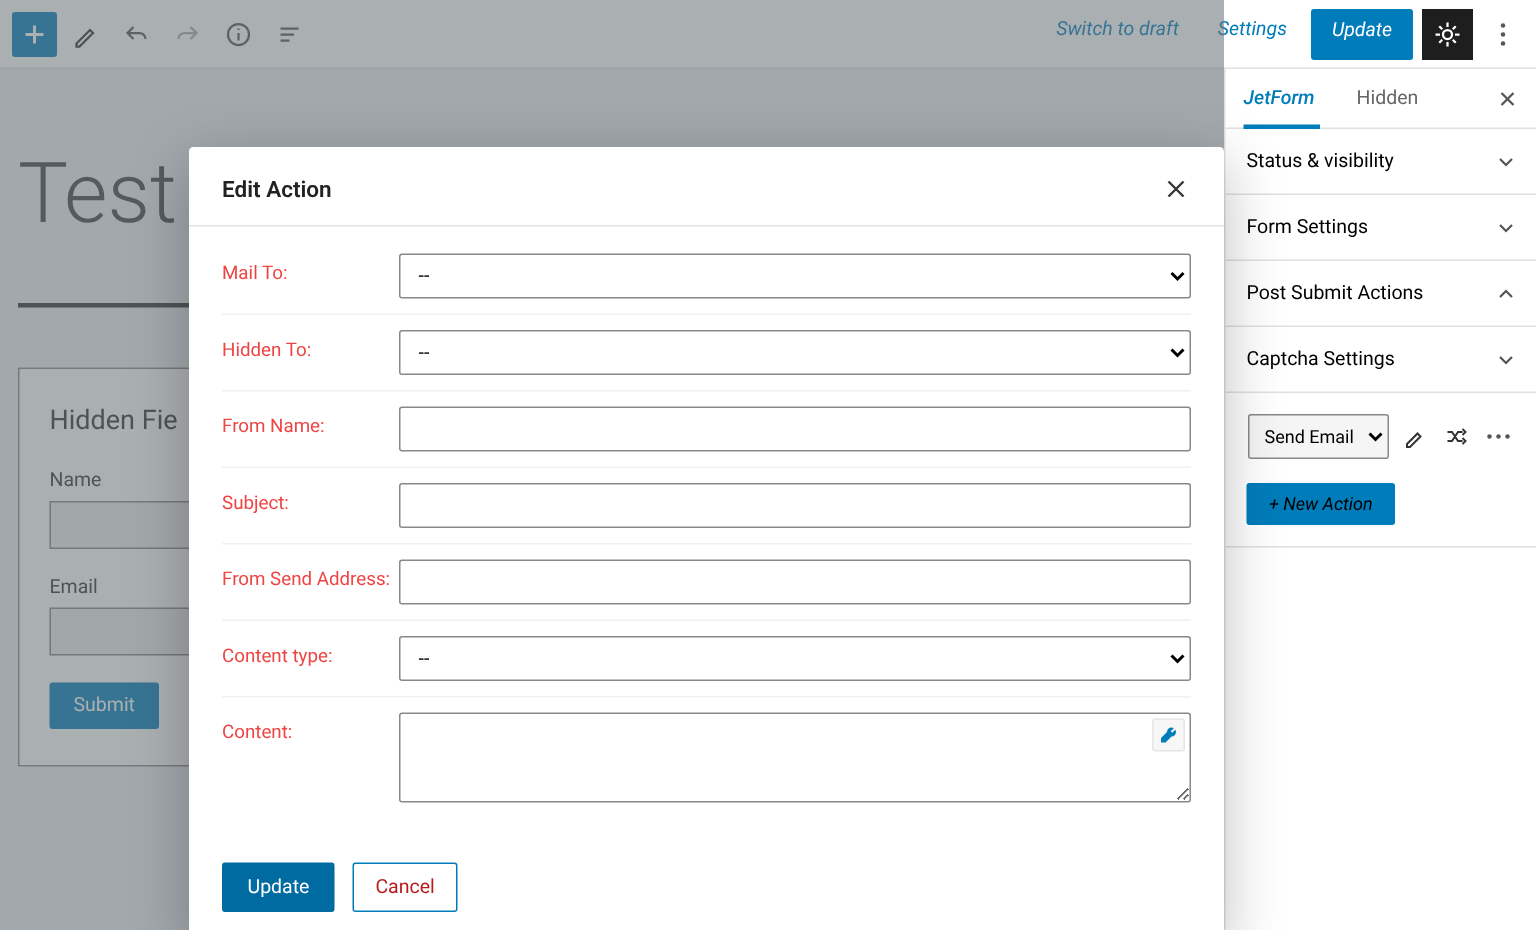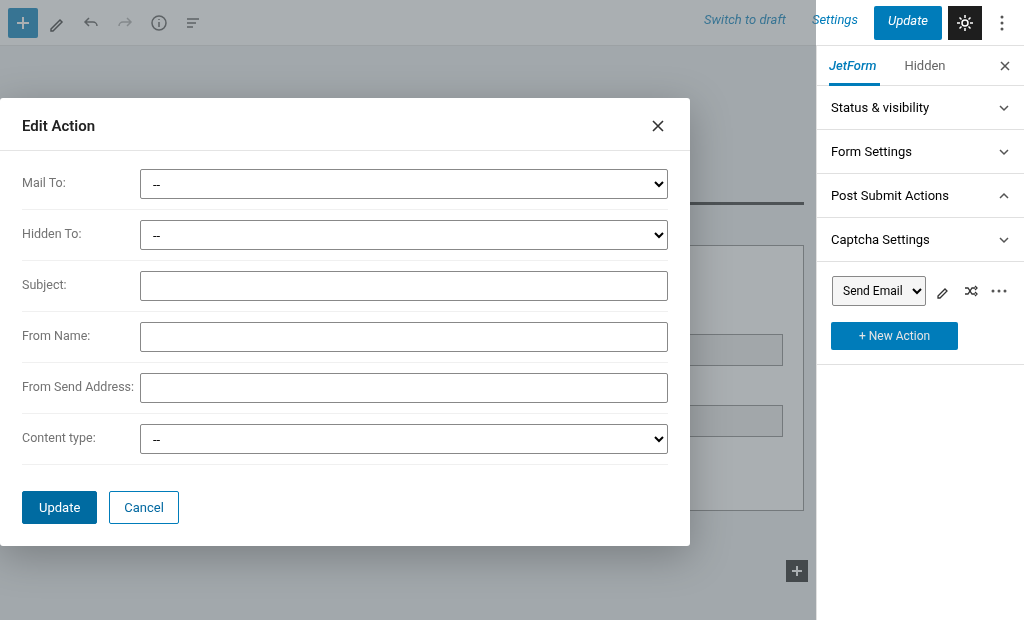--- a/index.html
+++ b/index.html
@@ -34,41 +34,41 @@
   .sb-tabs { display: flex; align-items: center; border-bottom: 1px solid #e0e0e0; height: 40px; padding: 0 12px; }
   .sb-tab { padding: 0 4px 0 0; margin-right: 24px; height: 40px; display: flex; align-items: center; color: #666; cursor: pointer; }
   .sb-tab.active { color: #007cba; border-bottom: 3px solid #007cba; padding-top: 3px; font-weight: 500; font-style: italic; }
   .sb-close { margin-left: auto; cursor: pointer; color: #666; }
   .sb-panel-head { padding: 14px 14px; border-bottom: 1px solid #e0e0e0; display: flex; align-items: center; justify-content: space-between; cursor: pointer; }
   .sb-panel-head .chev { color: #555; }
   .sb-panel-body { padding: 14px; border-bottom: 1px solid #e0e0e0; }
   .sb-action-row { display: flex; align-items: center; gap: 6px; margin-bottom: 16px; justify-content: flex-end; }
   .sb-select { flex: 0 0 82px; height: 30px; border: 1px solid #888; border-radius: 2px; background: #f5f5f5; font-size: 12px; padding: 0 6px; }
   .sb-icon { width: 22px; height: 22px; color: #555; display: flex; align-items: center; justify-content: center; cursor: pointer; }
-  .sb-newaction { background: #007cba; color: #e5e5e5; border: none; padding: 7px 28px; font-size: 12px; border-radius: 2px; cursor: pointer; }
-
-  
-  .overlay { position: absolute; inset: 0; background: rgba(100,110,115,0.55); z-index: 10; display: flex; align-items: flex-start; justify-content: flex-start; }
+  .sb-newaction { background: #007cba; color: #000000; border: none; padding: 7px 15px; font-size: 12px; border-radius: 2px; cursor: pointer; font-style: italic; }
+
+  
+  .overlay { position: absolute; inset: 0; background: rgba(100,110,115,0.55); z-index: 10; display: flex; align-items: flex-start; justify-content: flex-end; }
   .modal { width: 690px; background: #fff; border-radius: 3px; margin-top: 98px; box-shadow: 0 10px 40px rgba(0,0,0,0.25); }
   .modal-head { padding: 18px 22px 14px 22px; border-bottom: 1px solid #e4e4e4; display: flex; align-items: center; justify-content: space-between; }
   .modal-title { font-size: 15px; font-weight: 600; color: #222; }
   .modal-close { cursor: pointer; color: #333; width: 20px; height: 20px; display: flex; align-items: center; justify-content: center; }
   .modal-body { padding: 8px 22px 4px 22px; }
   .m-row { display: flex; align-items: flex-start; padding: 10px 0; border-bottom: 1px solid #f0f0f0; }
   .m-row.noborder { border-bottom: none; }
-  .m-label { width: 118px; font-size: 12.5px; color: #737373; padding-top: 6px; }
+  .m-label { width: 118px; font-size: 12.5px; color: #ef4444; padding-top: 6px; }
   .m-field { flex: 1; }
   .m-select { width: 100%; height: 30px; border: 1px solid #888; border-radius: 2px; background: #fff; font-size: 13px; padding: 0 8px; }
   .m-input { width: 100%; height: 30px; border: 1px solid #888; border-radius: 2px; font-size: 13px; padding: 0 8px; }
   .m-textarea-wrap { position: relative; }
   .m-textarea { width: 100%; height: 60px; border: 1px solid #888; border-radius: 2px; font-size: 13px; padding: 6px 8px; resize: both; }
   .m-wrench { position: absolute; top: 4px; right: 4px; width: 22px; height: 22px; background: #f7f7f7; border: 1px solid #e6e6e6; color: #007cba; display: flex; align-items: center; justify-content: center; cursor: pointer; border-radius: 2px; font-size: 13px; }
   .modal-foot { padding: 22px; display: flex; gap: 12px; }
   .m-btn-primary { background: #006ba1; color: #fff; border: 1px solid #006ba1; padding: 8px 16px; font-size: 13px; border-radius: 2px; cursor: pointer; }
-  .m-btn-secondary { background: #fff; color: #0369a1; border: 1px solid #007cba; padding: 8px 14px; font-size: 13px; border-radius: 2px; cursor: pointer; }
+  .m-btn-secondary { background: #fff; color: #b91c1c; border: 1px solid #007cba; padding: 8px 14px; font-size: 13px; border-radius: 2px; cursor: pointer; }
 
   svg { display: block; }
 </style>
 </head>
 <body>
 
 <div class="topbar">
   <div class="tb-left">
     <div class="tb-btn primary">
       <svg width="20" height="20" viewBox="0 0 20 20">
@@ -228,34 +228,45 @@
     <div class="modal-body">
       <div class="m-row">
         <div class="m-label">Mail To:</div>
         <div class="m-field"><select class="m-select"><option>--</option></select></div>
       </div>
       <div class="m-row">
         <div class="m-label">Hidden To:</div>
         <div class="m-field"><select class="m-select"><option>--</option></select></div>
       </div>
       <div class="m-row">
+        <div class="m-label">From Name:</div>
+        <div class="m-field"><input class="m-input" style=""></div>
+      </div>
+      <div class="m-row">
         <div class="m-label">Subject:</div>
         <div class="m-field"><input class="m-input" style=""></div>
       </div>
       <div class="m-row">
-        <div class="m-label">From Name:</div>
-        <div class="m-field"><input class="m-input" style=""></div>
-      </div>
-      <div class="m-row">
         <div class="m-label">From Send Address:</div>
         <div class="m-field"><input class="m-input" style=""></div>
       </div>
       <div class="m-row">
         <div class="m-label">Content type:</div>
         <div class="m-field"><select class="m-select"><option>--</option></select></div>
+      </div>
+      <div class="m-row noborder">
+        <div class="m-label">Content:</div>
+        <div class="m-field m-textarea-wrap">
+          <textarea class="m-textarea" style=""></textarea>
+          <span class="m-wrench">
+            <svg width="14" height="14" viewBox="0 0 14 14">
+                <path d="M9 2a3 3 0 00-3 3l-4 4v3h3l4-4a3 3 0 003-3 3 3 0 00-.5-1.5L9.5 5.5 8.5 4.5 10.5 2.5A3 3 0 009 2z" fill="#007cba"></path>
+              </svg>
+          </span>
+        </div>
       </div>
     </div>
     <div class="modal-foot">
       <button class="m-btn-primary">Update</button>
       <button class="m-btn-secondary">Cancel</button>
     </div>
   </div>
 </div>
 
 </body></html>

